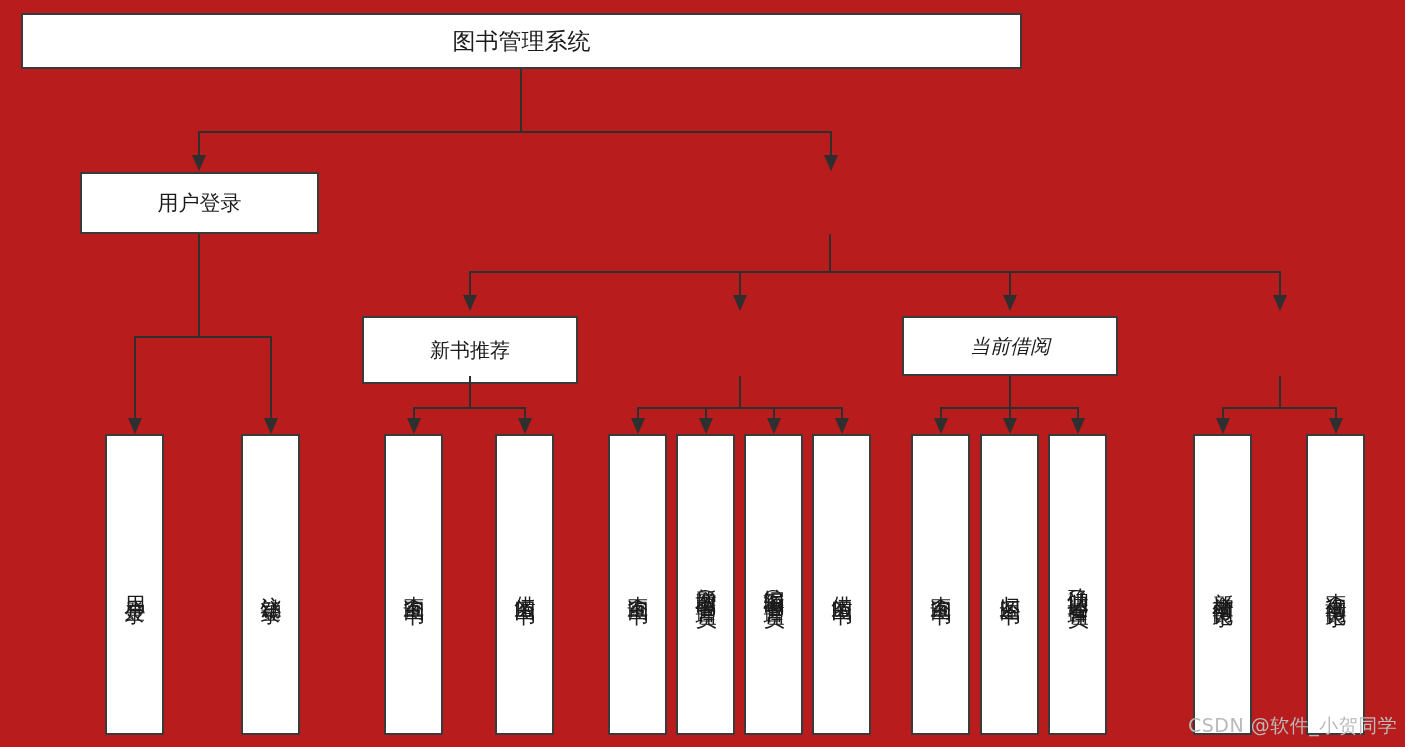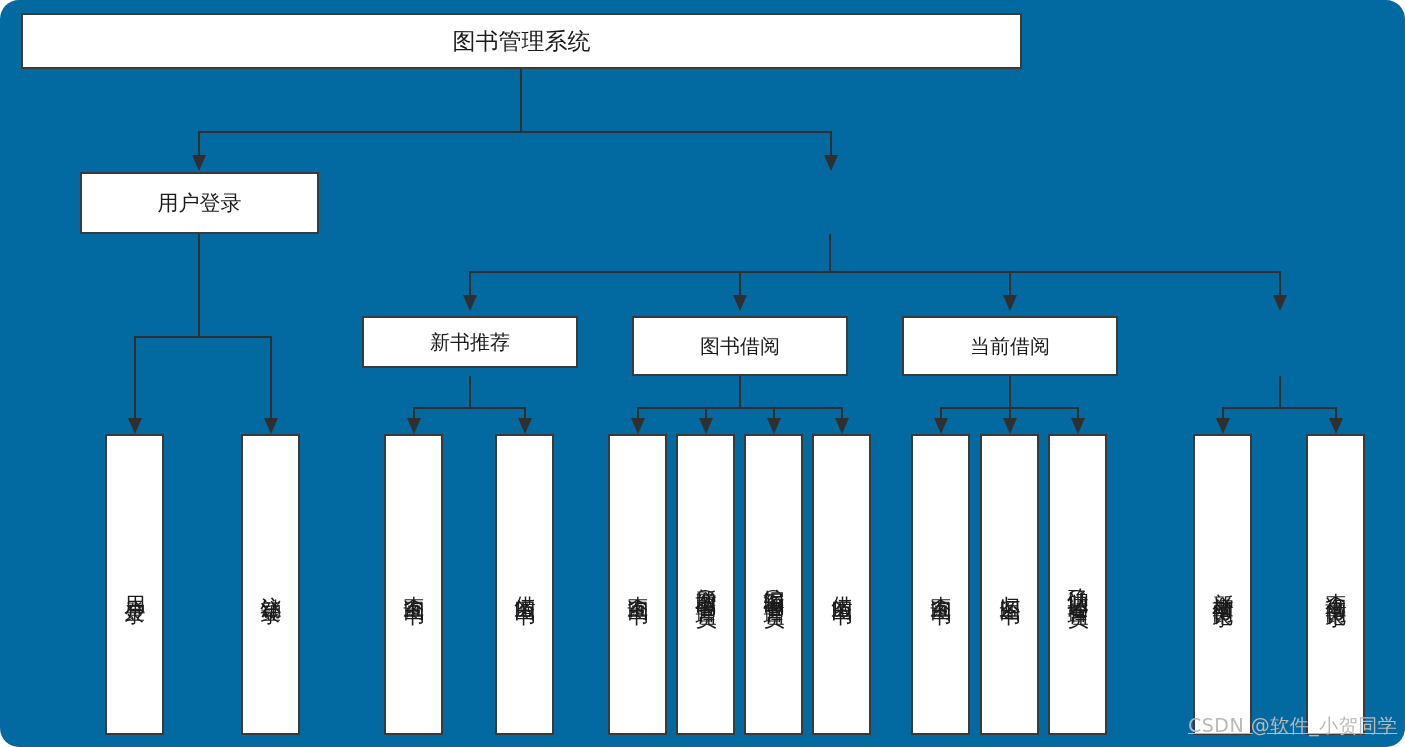--- a/index.html
+++ b/index.html
@@ -4,23 +4,22 @@
 <style>
   html,body{margin:0;padding:0;background:#ffffff;}
   body{
     font-family:"DejaVu Sans","Liberation Sans",sans-serif;
     color:#1b1b1b;
   }
   #canvas{
     position:relative;
     width:1405px;
     height:747px;
-    background:#0369a1;
+    background:#b91c1c;
     overflow:hidden;
-    border-radius:19px;
   }
   
   .box{
     position:absolute;
     box-sizing:border-box;
     background:#ffffff;
     border:2px solid #3a3a3a;
     display:flex;
     align-items:center;
     justify-content:center;
@@ -95,27 +94,24 @@
   <div class="hline" style="left:469px;top:271px;width:812px;"></div>
   <div class="vline" style="left:469px;top:271px;height:26px;"></div>
   <div class="arrow" style="left:463px;top:295px;"></div>
   <div class="vline" style="left:739px;top:271px;height:26px;"></div>
   <div class="arrow" style="left:733px;top:295px;"></div>
   <div class="vline" style="left:1009px;top:271px;height:26px;"></div>
   <div class="arrow" style="left:1003px;top:295px;"></div>
   <div class="vline" style="left:1279px;top:271px;height:26px;"></div>
   <div class="arrow" style="left:1273px;top:295px;"></div>
 
-  <div class="box lvl2" style="left:362px;top:316px;width:216px;height:52px;">
+  <div class="box lvl2" style="left:362px;top:316px;width:216px;height:68px;">
     <span>新书推荐</span>
   </div>
-  <div class="box lvl2" style="left:632px;top:316px;width:216px;height:60px;">
-    <span>图书借阅</span>
-  </div>
-  <div class="box lvl2" style="left:902px;top:316px;width:216px;height:60px;">
+  <div class="box lvl2" style="left:902px;top:316px;width:216px;height:60px;font-style:italic;">
     <span>当前借阅</span>
   </div>
 
   <div class="vline" style="left:469px;top:376px;height:32px;"></div>
   <div class="hline" style="left:413px;top:407px;width:113px;"></div>
   <div class="vline" style="left:413px;top:407px;height:13px;"></div>
   <div class="arrow" style="left:407px;top:418px;"></div>
   <div class="vline" style="left:524px;top:407px;height:13px;"></div>
   <div class="arrow" style="left:518px;top:418px;"></div>
 
@@ -183,15 +179,15 @@
     <span class="vtext">确认归还（管理员）</span>
   </div>
 
   <div class="box leaf" style="left:1193px;top:434px;width:59px;height:301px;">
     <span class="vtext">新增借阅记录</span>
   </div>
   <div class="box leaf" style="left:1306px;top:434px;width:59px;height:301px;">
     <span class="vtext">查询借阅记录</span>
   </div>
 
-  <div id="watermark" style="left:1188px;top:713px;text-decoration:underline;">CSDN @软件_小贺同学</div>
+  <div id="watermark" style="left:1188px;top:713px;">CSDN @软件_小贺同学</div>
 
 </div>
 
 </body></html>

